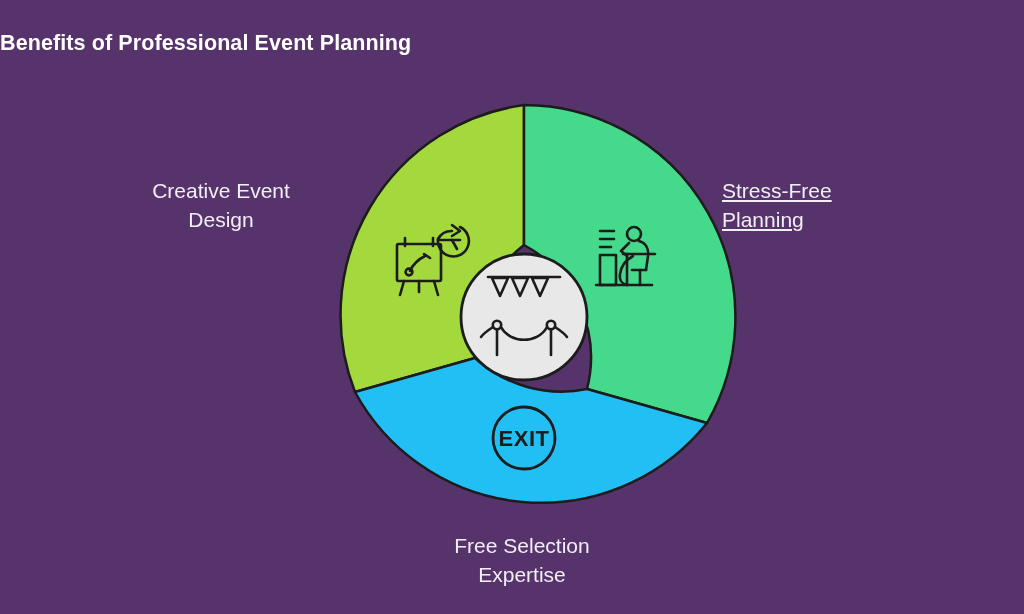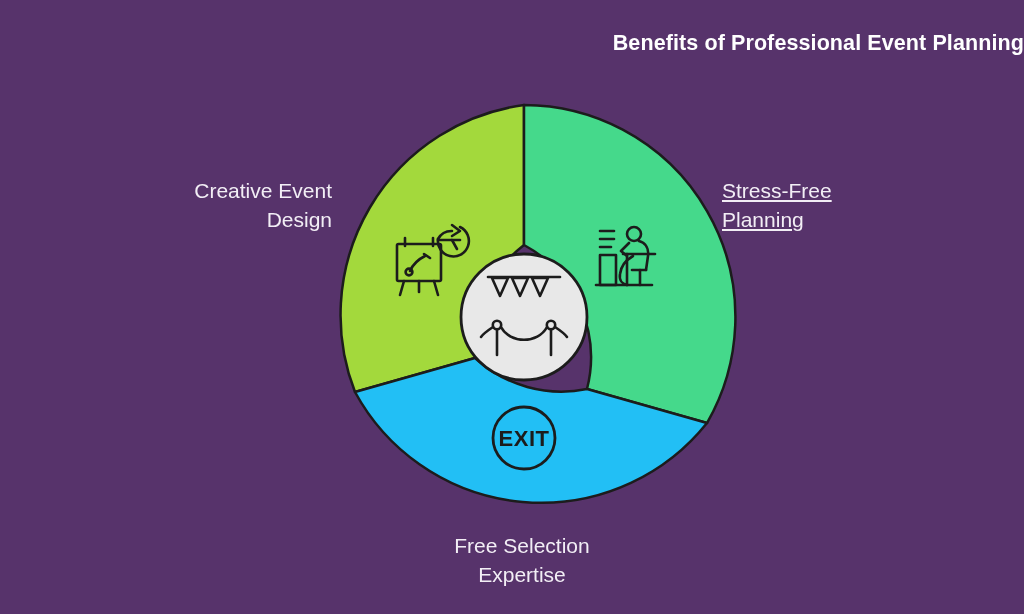--- a/index.html
+++ b/index.html
@@ -18,40 +18,40 @@
     position: absolute;
     inset: 0;
     width: 1024px;
     height: 614px;
   }
   .title {
     position: absolute;
     top: 31px;
     left: 0;
     width: 1024px;
-    text-align: right;
+    text-align: left;
     font-size: 21.5px;
     font-weight: bold;
     color: #ffffff;
     letter-spacing: 0.1px;
     line-height: 1.2;
   }
   .petal-label {
     position: absolute;
     color: #f2eef5;
     font-size: 21px;
     line-height: 29px;
     font-weight: 400;
     white-space: pre-line;
   }
   #label-creative {
     left: 110px;
     top: 176px;
     width: 222px;
-    text-align: right;
+    text-align: center;
   }
   #label-stress {
     left: 722px;
     top: 176px;
     width: 240px;
     text-align: left;
     text-decoration: underline;
   }
   #label-venue {
     left: 362px;

